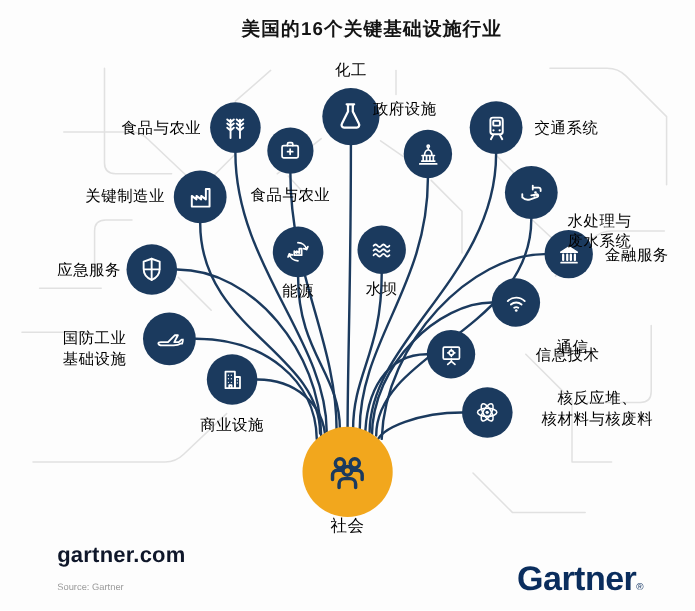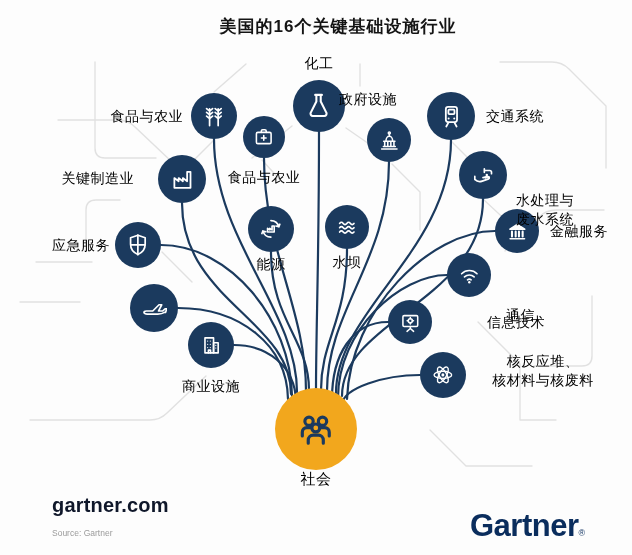--- a/index.html
+++ b/index.html
@@ -215,28 +215,30 @@
       <circle cx="12" cy="11.6" r="2"></circle>
       <path d="M8.2,19.3 v-1.6 c0,-1.4 1.1,-2.5 2.5,-2.5 h2.6 c1.4,0 2.5,1.1 2.5,2.5 v1.6"></path>
     </svg>
   </div>
 
   <div class="lbl" style="left:269px;top:54px;width:100px;text-align:center;">化工</div>
   <div class="lbl" style="left:60px;top:107px;width:123px;text-align:right;">食品与农业</div>
   <div class="lbl" style="left:486px;top:107px;width:110px;text-align:left;">交通系统</div>
   <div class="lbl" style="left:339px;top:90px;width:100px;text-align:left;">政府设施</div>
   <div class="lbl" style="left:204px;top:168px;width:120px;text-align:center;">食品与农业</div>
-  <div class="lbl" style="left:12px;top:169px;width:122px;text-align:right;">关键制造业</div>
+  <div class="lbl" style="left:28px;top:169px;width:122px;text-align:right;">关键制造业</div>
   <div class="lbl" style="left:516px;top:151px;width:100px;text-align:left;margin-top:40px;">水处理与
 废水系统</div>
   <div class="lbl" style="left:241px;top:255px;width:60px;text-align:center;">能源</div>
   <div class="lbl" style="left:317px;top:253px;width:60px;text-align:center;">水坝</div>
   <div class="lbl" style="left:8px;top:236px;width:102px;text-align:right;">应急服务</div>
   <div class="lbl" style="left:550px;top:222px;width:80px;text-align:left;">金融服务</div>
   <div class="lbl" style="left:506px;top:267px;width:70px;text-align:left;margin-top:39px;">通信</div>
+  <div class="lbl" style="left:23px;top:298px;width:92px;text-align:right;">国防工业
+基础设施</div>
   <div class="lbl" style="left:487px;top:313px;width:90px;text-align:left;">信息技术</div>
   <div class="lbl" style="left:161px;top:377px;width:100px;text-align:center;">商业设施</div>
   <div class="lbl" style="left:478px;top:352px;width:130px;text-align:center;">核反应堆、
 核材料与核废料</div>
   <div class="lbl" style="left:276px;top:469px;width:80px;text-align:center;font-size:15px;">社会</div>
 
   <div class="footer-site">gartner.com</div>
   <div class="footer-src">Source: Gartner</div>
   <div class="logo"><span>Gartner</span><span class="reg">®</span></div>
 

